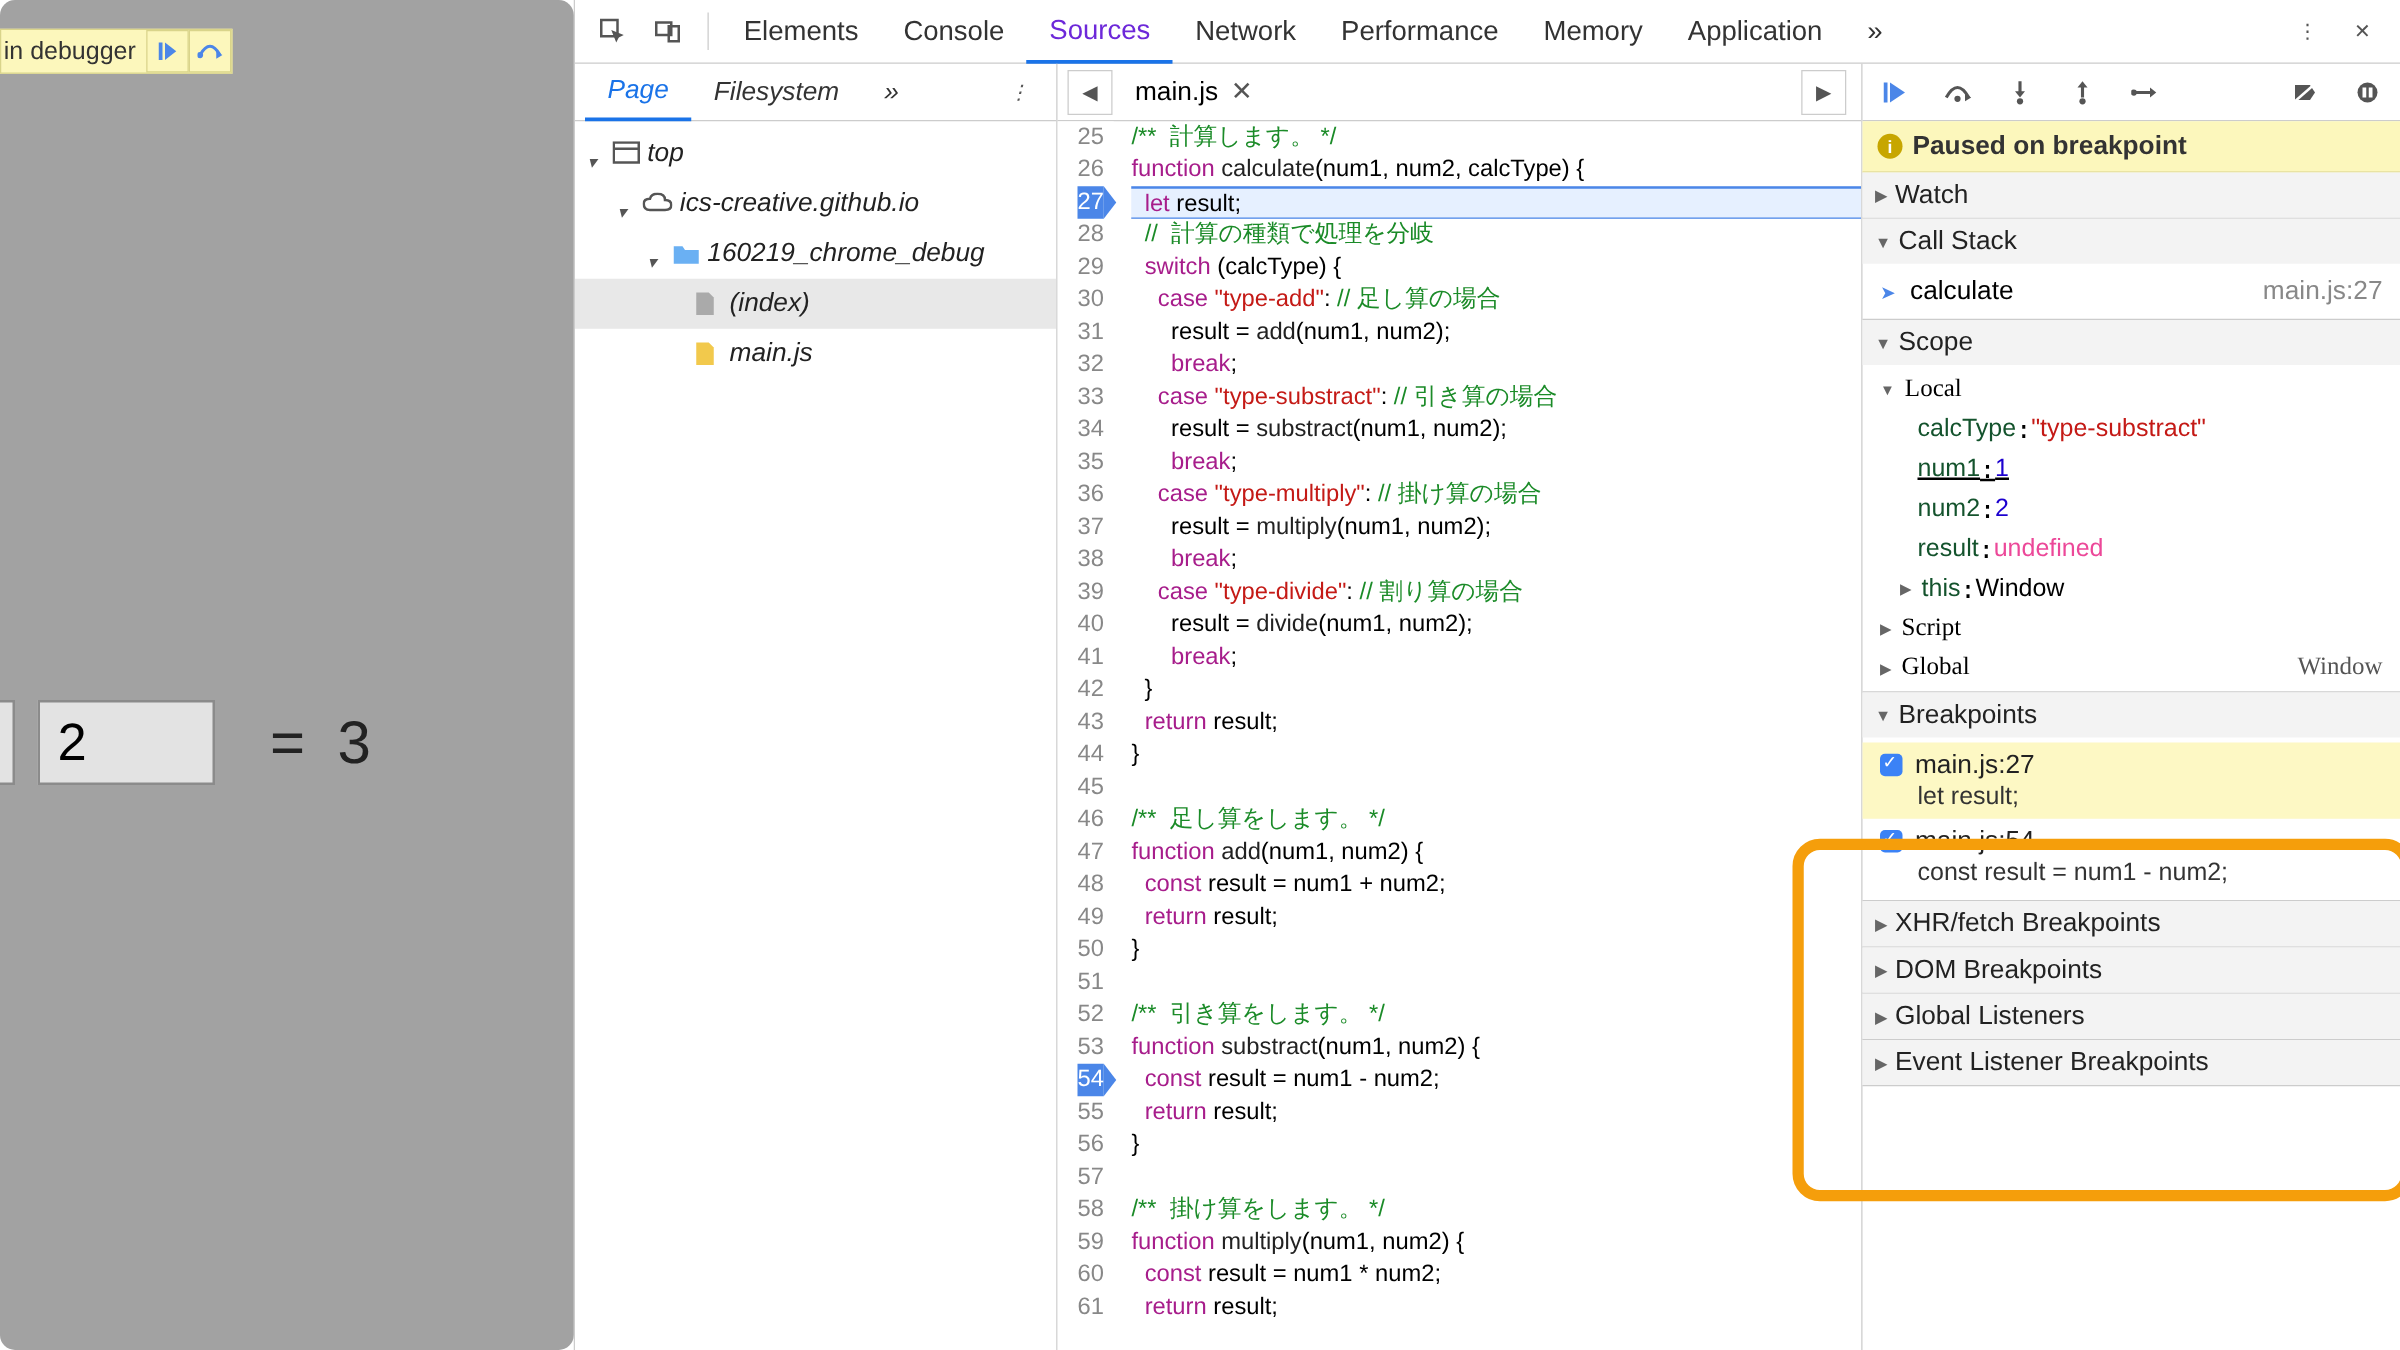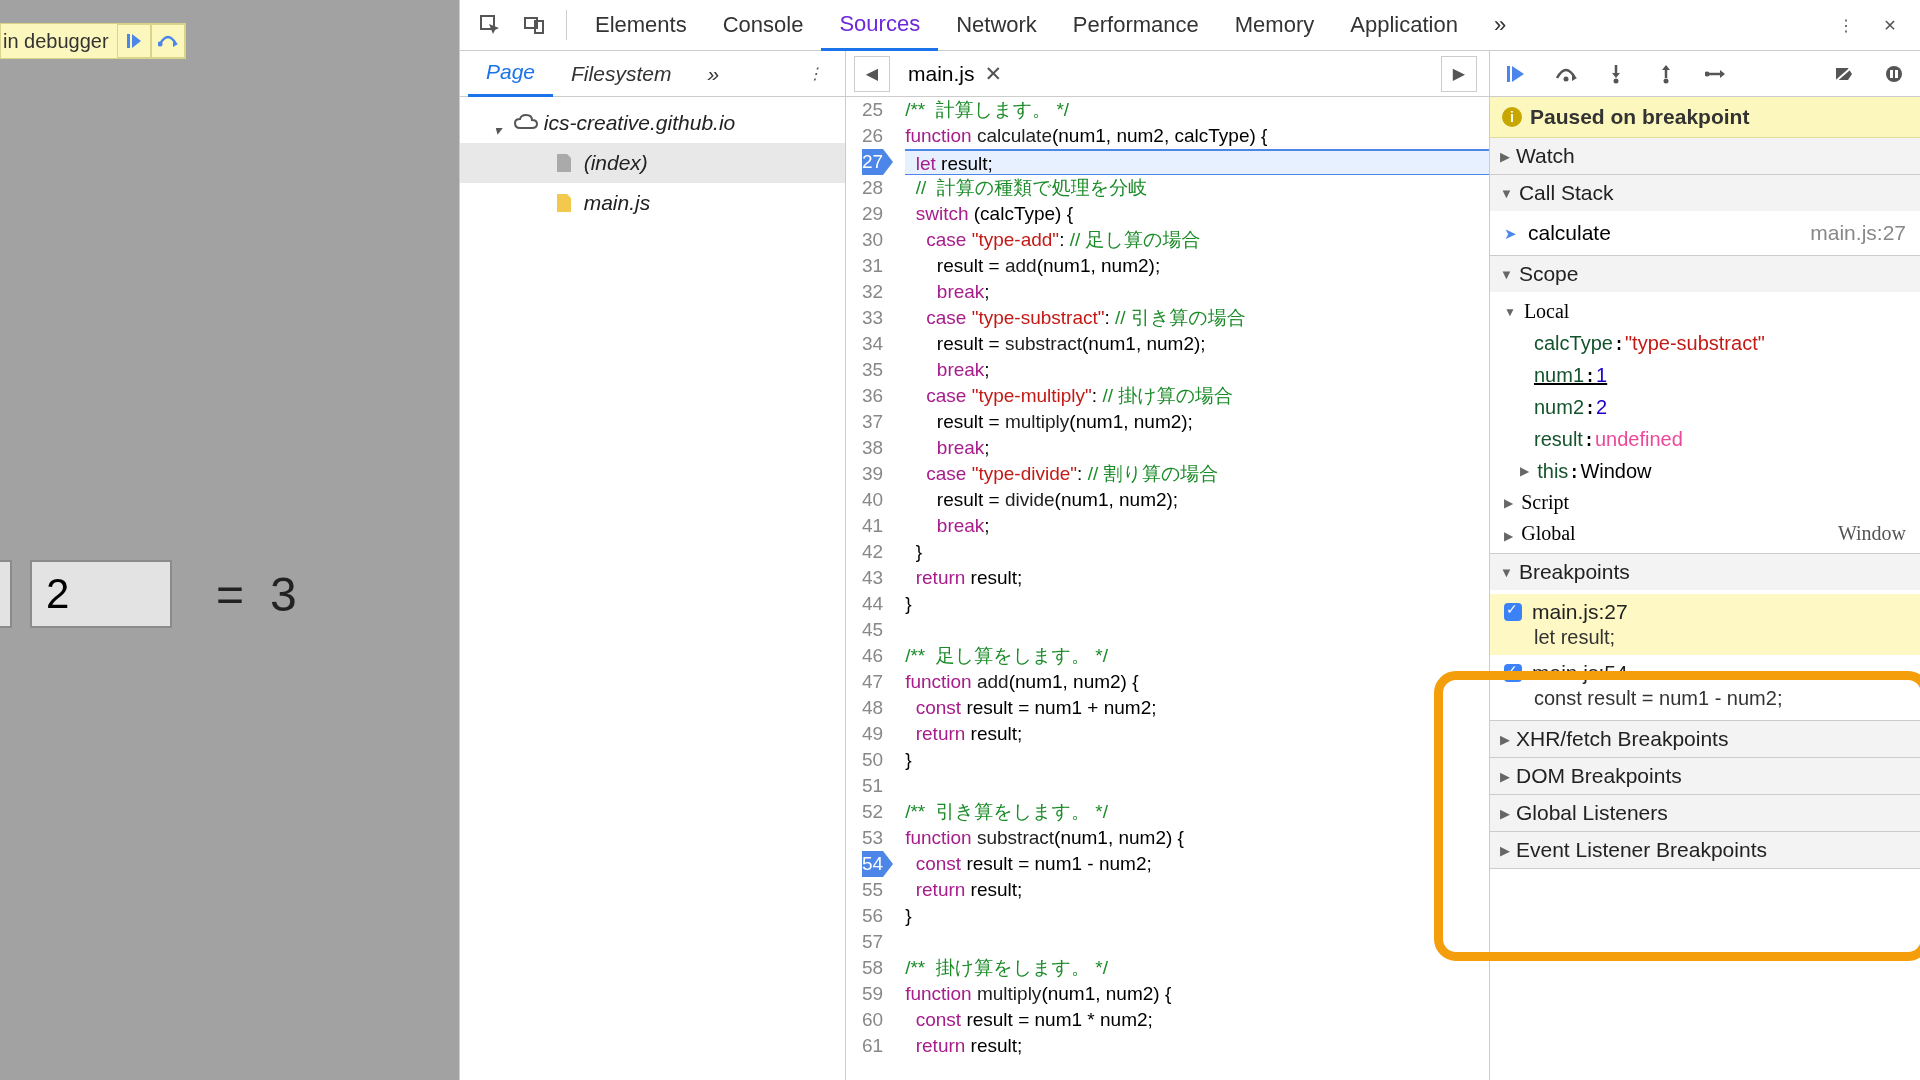--- a/index.html
+++ b/index.html
@@ -1,17 +1,17 @@
 <!DOCTYPE html>
 <html><head>
 <meta charset="utf-8">
 <style>
 * { margin: 0; padding: 0; box-sizing: border-box; font-family: -apple-system, "Helvetica Neue", Arial, sans-serif; }
 body { width: 1920px; height: 1080px; background: #fff; display: flex; overflow: hidden; }
-.left-page { width: 459px; height: 100%; background: #a2a2a2; position: relative; }
+.left-page { width: 459px; height: 100%; background: #a2a2a2; position: relative; border-radius: 12px; }
 .debugger-bar { position: absolute; top: 23px; left: 0; display: flex; align-items: center; background: #fcf7bc; border: 1px solid #d9d48a; height: 36px; }
 .debugger-text { font-size: 20px; color: #333; padding: 0 8px 0 2px; }
 .debugger-btn { width: 34px; height: 34px; border: 1px solid #d9d48a; display: flex; align-items: center; justify-content: center; cursor: pointer; }
 .page-body { position: absolute; top: 560px; left: 0; display: flex; align-items: center; font-size: 48px; color: #222; }
 .num-input { width: 142px; height: 68px; background: #e3e3e3; border: 2px solid #8b8b8b; font-size: 42px; padding: 0 14px; margin: 0 18px; }
 .eq { margin: 0 26px; }
 .devtools { flex: 1; height: 100%; background: #fff; display: flex; flex-direction: column; border-left: 1px solid #ccc; }
 .tabbar { height: 51px; border-bottom: 1px solid #ccc; display: flex; align-items: center; padding: 0 8px; }
 .tabbar .spacer { flex: 1; }
 .tab-icon { width: 36px; height: 36px; display: flex; align-items: center; justify-content: center; color: #555; cursor: pointer; margin: 0 4px; }
@@ -134,23 +134,30 @@
     <div class="nav-pane">
       <div class="nav-tabs">
         <div id="nav-tabs" style="display: flex;">
             <div class="nav-tab active">Page</div>
             <div class="nav-tab">Filesystem</div>
           </div>
         <div class="nav-tab">»</div>
         <div class="tab-icon nav-more">⋮</div>
       </div>
       <div class="tree">
+        <div class="tree-row" style="--indent:10px"><span class="tri"></span><svg width="22" height="20">
+              <rect x="1" y="1" width="20" height="16" stroke="#555" fill="none" stroke-width="2"></rect>
+              <line x1="1" y1="6" x2="21" y2="6" stroke="#555" stroke-width="2"></line>
+            </svg>&nbsp;<span>top</span></div>
         <div class="tree-row" style="--indent:34px"><span class="tri"></span><svg width="24" height="18">
               <path d="M6 14 Q1 14 1 9 Q1 5 6 5 Q7 1 12 1 Q18 1 18 6 Q23 6 23 10 Q23 14 18 14 Z" stroke="#555" fill="none" stroke-width="2"></path>
             </svg>&nbsp;<span>ics-creative.github.io</span></div>
+        <div class="tree-row" style="--indent:58px"><span class="tri"></span><svg width="22" height="18">
+              <path d="M1 3 L8 3 L10 6 L21 6 L21 17 L1 17 Z" fill="#6ab0f3"></path>
+            </svg>&nbsp;<span>160219_chrome_debug</span></div>
         <div class="tree-row sel" style="--indent:96px"><svg width="16" height="20">
               <path d="M1 1 L11 1 L15 5 L15 19 L1 19 Z" fill="#aaa"></path>
             </svg>&nbsp;&nbsp;<span>(index)</span></div>
         <div class="tree-row" style="--indent:96px"><svg width="16" height="20">
               <path d="M1 1 L11 1 L15 5 L15 19 L1 19 Z" fill="#f2c94c"></path>
             </svg>&nbsp;&nbsp;<span>main.js</span></div>
       </div>
     </div>
 
     <div class="editor-pane">

